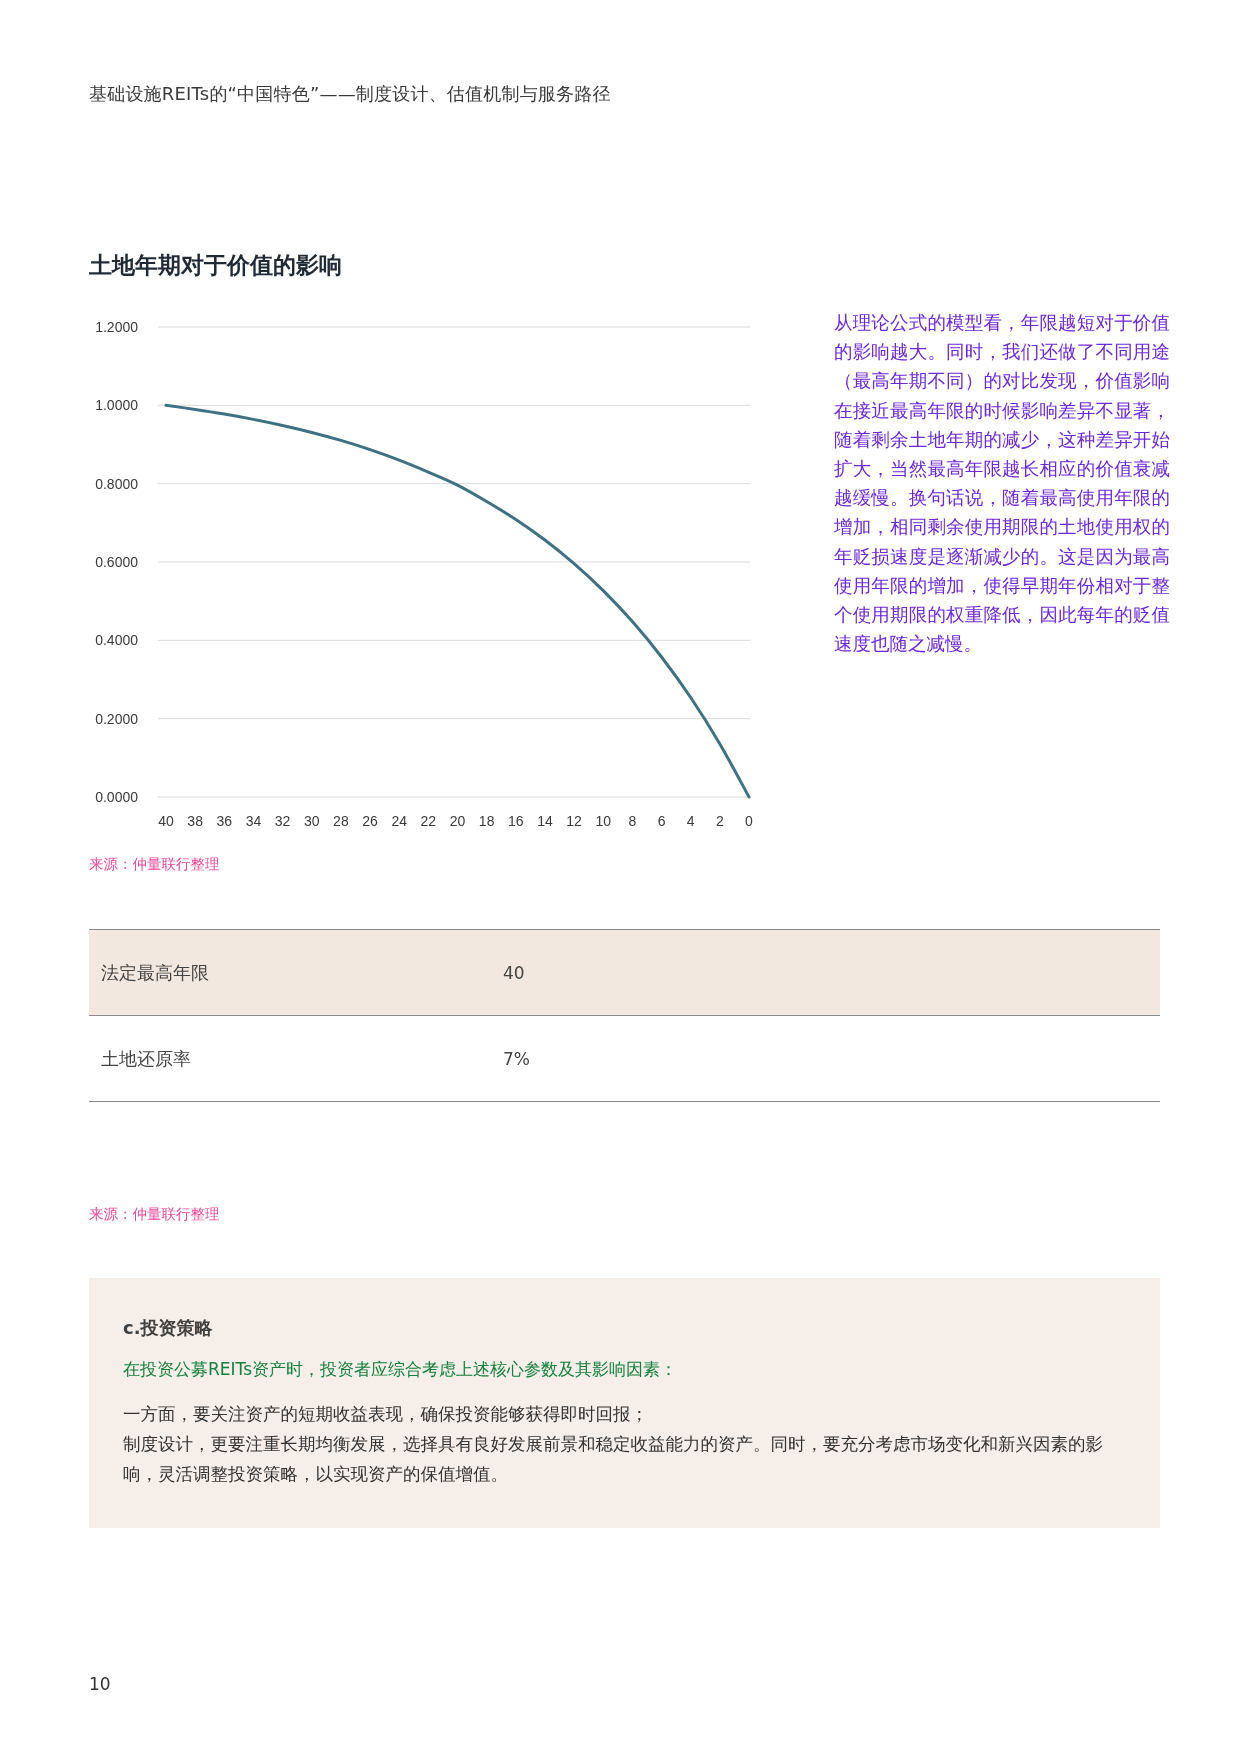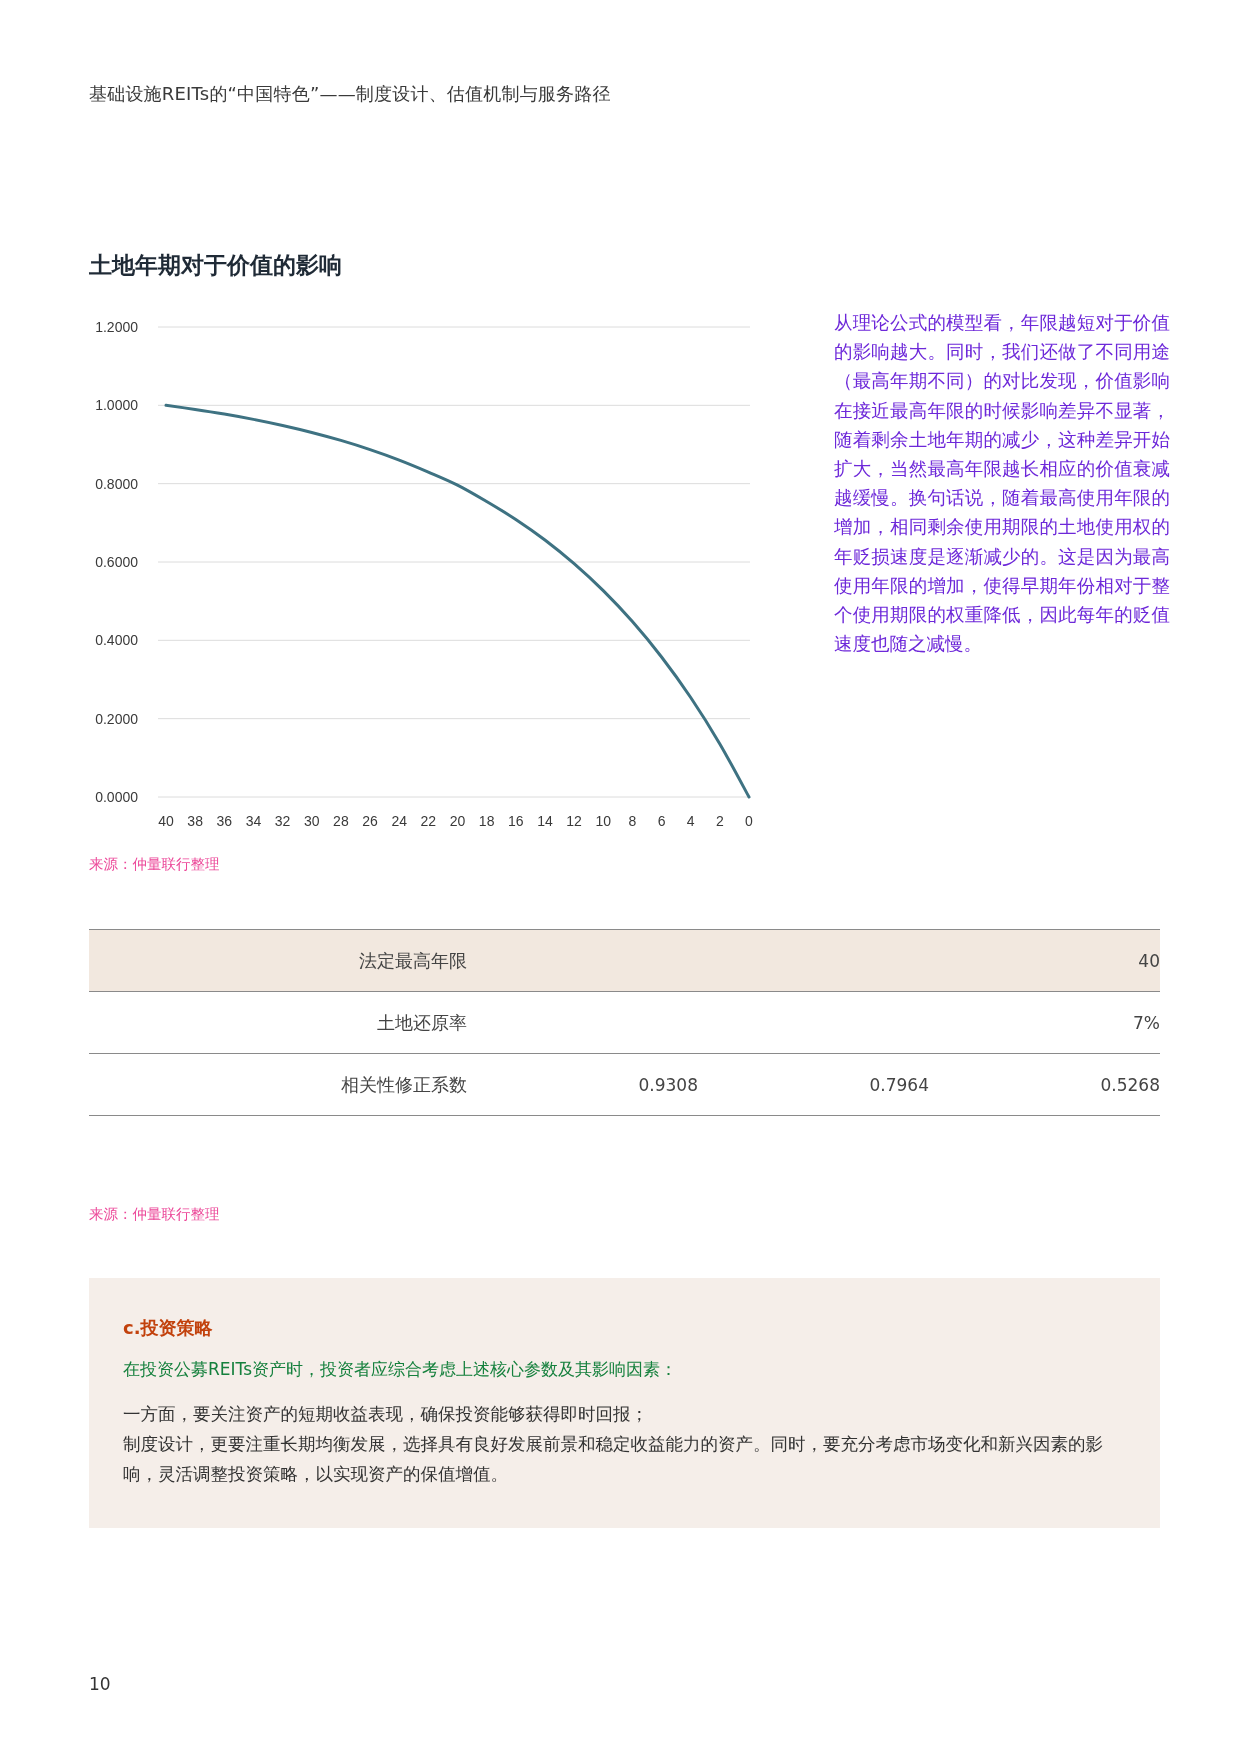--- a/index.html
+++ b/index.html
@@ -6,26 +6,26 @@
   body { width:1240px; height:1754px; background:#ffffff; position:relative; overflow:hidden;
          font-family:"DejaVu Sans","Liberation Sans",sans-serif; color:#333; }
   .abs { position:absolute; }
   .running-header { left:89px; top:82px; font-size:18px; color:#3a3a3a; letter-spacing:0.2px; white-space:nowrap; }
   .section-title { left:89px; top:250px; font-size:23px; font-weight:bold; color:#1f2a36; white-space:nowrap;text-align:center; }
   .chart { left:0; top:0; width:1240px; height:900px; pointer-events:none; }
   .chart text { font-family:"Liberation Sans","DejaVu Sans",sans-serif; fill:#3a3a3a; }
   .source { left:89px; font-size:14.5px; color:#ec4899; white-space:nowrap; }
   .side-para { left:834px; top:308px; width:336px; font-size:18.5px; line-height:29.2px; color:#6d28d9; text-align:justify; }
   table.data-table { position:absolute; left:89px; top:929px; width:1071px; border-collapse:collapse; font-size:17px; color:#444; }
-  table.data-table td { height:61px; text-align:right; border-top:1.5px solid #8a8a8a; padding:0; }
+  table.data-table td { height:61px; text-align:left; border-top:1.5px solid #8a8a8a; padding:12px; }
   table.data-table tr:last-child td { border-bottom:1.5px solid #8a8a8a; }
   table.data-table tr.shaded td { background:#f2e8df; }
   table.data-table td.lbl { width:378px; font-size:18px; }
   .strategy-box { left:89px; top:1278px; width:1071px; height:250px; background:#f5eee9; box-sizing:border-box; padding:30px 34px; }
-  .strategy-title { font-size:18px; font-weight:bold; color:#c2410c; margin-top:8px; }
+  .strategy-title { font-size:18px; font-weight:bold; color:#404040; margin-top:8px; }
   .strategy-intro { font-size:17px; color:#15803d; margin-top:18px; }
   .strategy-points { font-size:17.5px; color:#333; margin-top:18px; line-height:30px; }
   .page-number { left:89px; top:1674px; font-size:17px; color:#333; }
 </style>
 </head>
 <body>
 
 <div class="abs running-header">基础设施REITs的“中国特色”——制度设计、估值机制与服务路径</div>
 
 <div class="abs section-title">土地年期对于价值的影响</div>
@@ -82,26 +82,20 @@
 <table class="data-table">
   <tbody>
       <tr class="shaded">
     <td class="lbl">法定最高年限</td>
     <td colspan="3">40</td>
   </tr>
   <tr>
     <td class="lbl">土地还原率</td>
     <td colspan="3">7%</td>
   </tr>
-  <tr>
-    <td class="lbl">相关性修正系数</td>
-    <td>0.9308</td>
-    <td>0.7964</td>
-    <td>0.5268</td>
-  </tr>
 </tbody>
   </table>
 
 <div class="abs source" style="top:1205px;">来源：仲量联行整理</div>
 
 <div class="abs strategy-box">
   <div class="strategy-title">c.投资策略</div>
   <div class="strategy-intro">在投资公募REITs资产时，投资者应综合考虑上述核心参数及其影响因素：</div>
   <div class="strategy-points">
     <div>一方面，要关注资产的短期收益表现，确保投资能够获得即时回报；</div>

